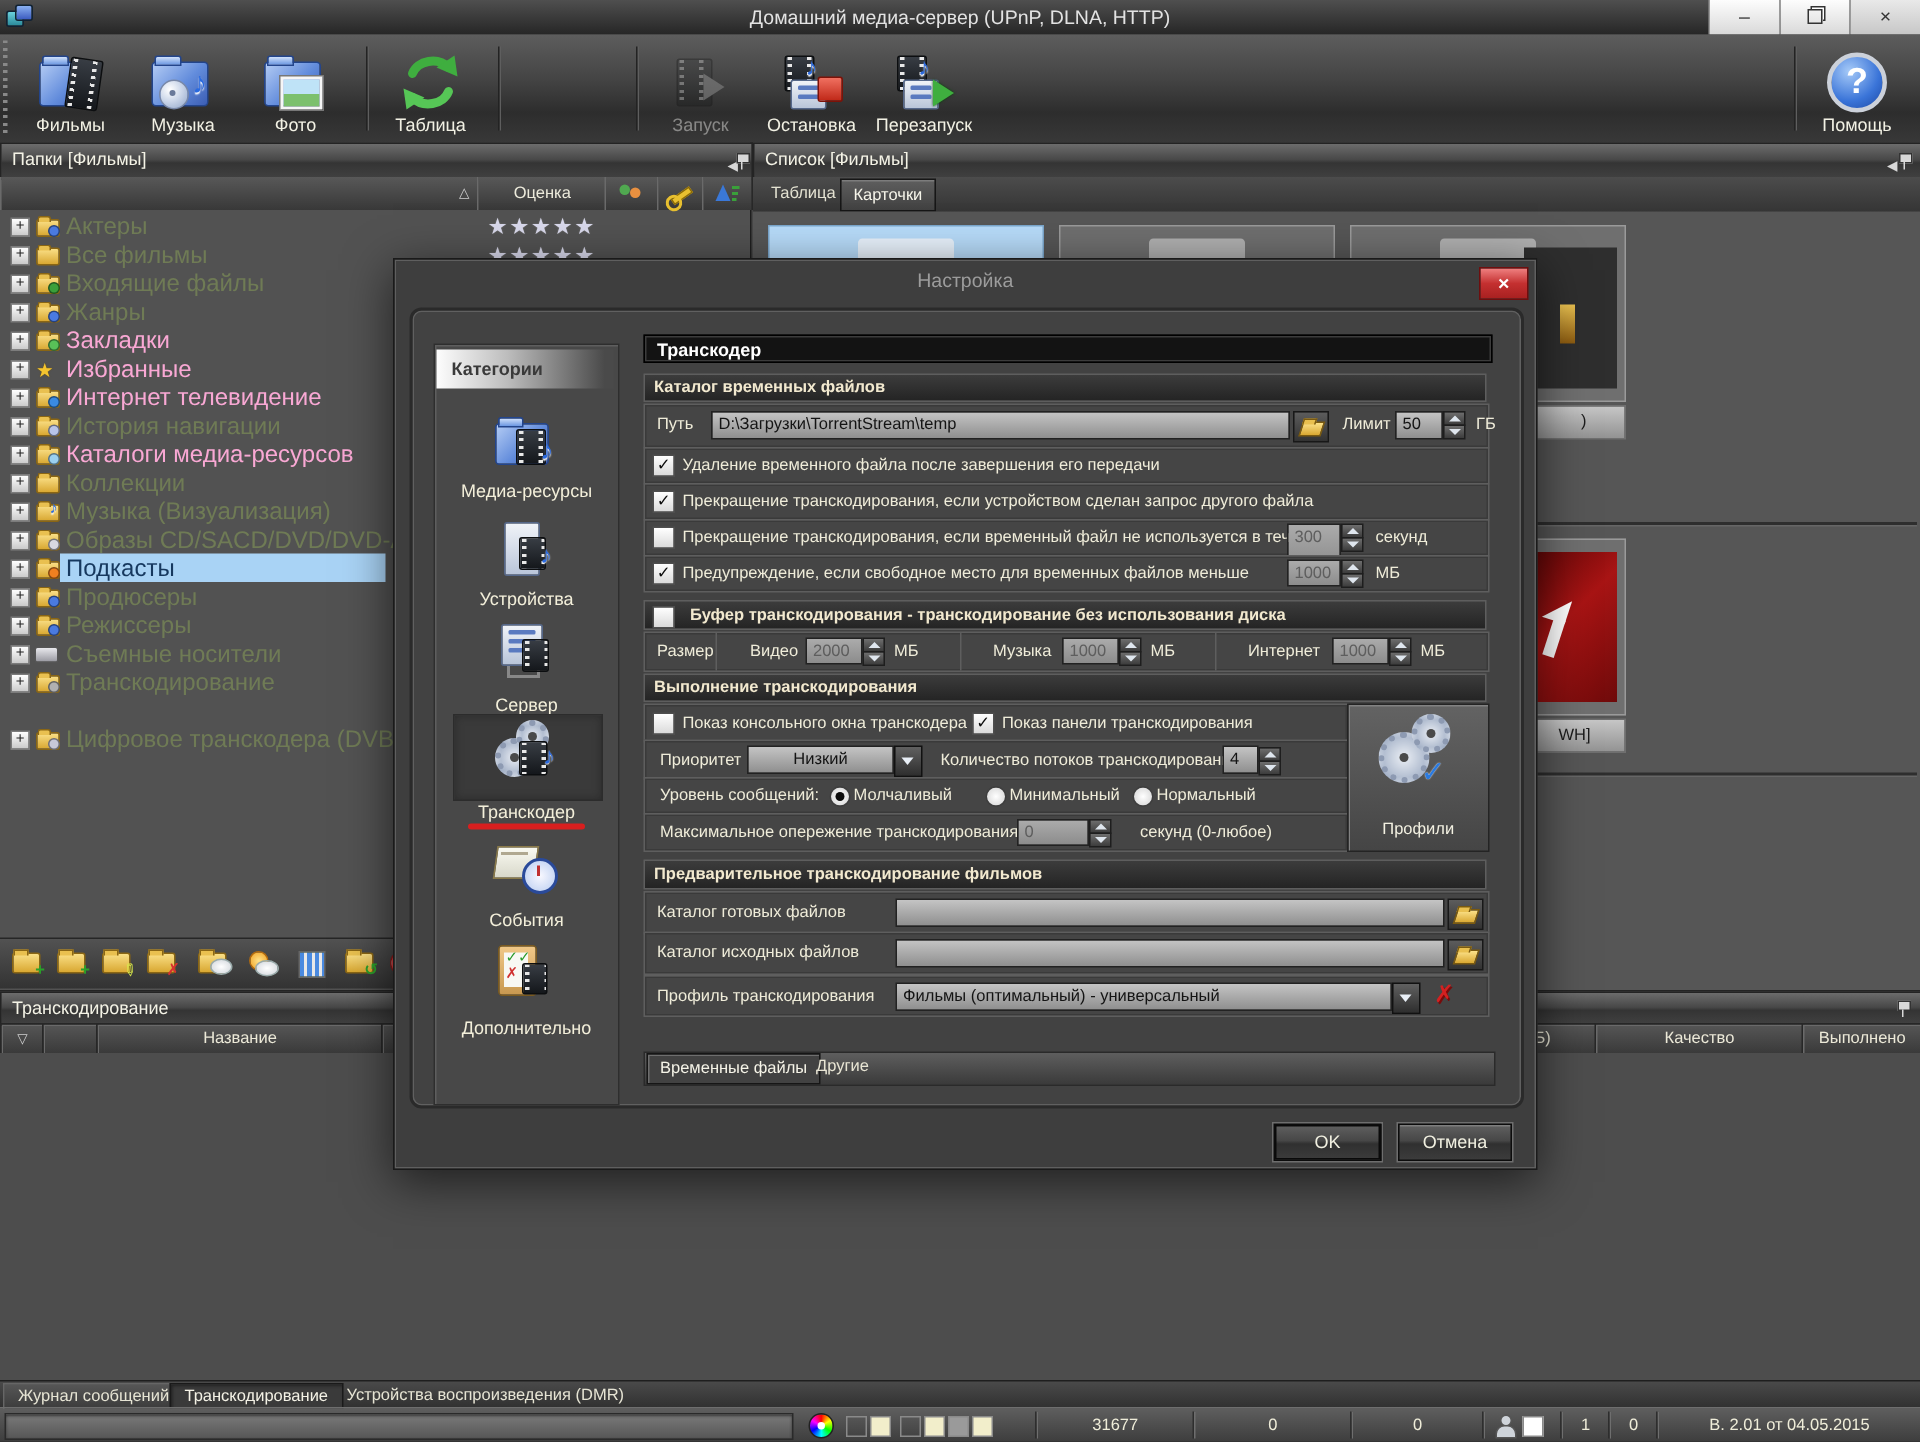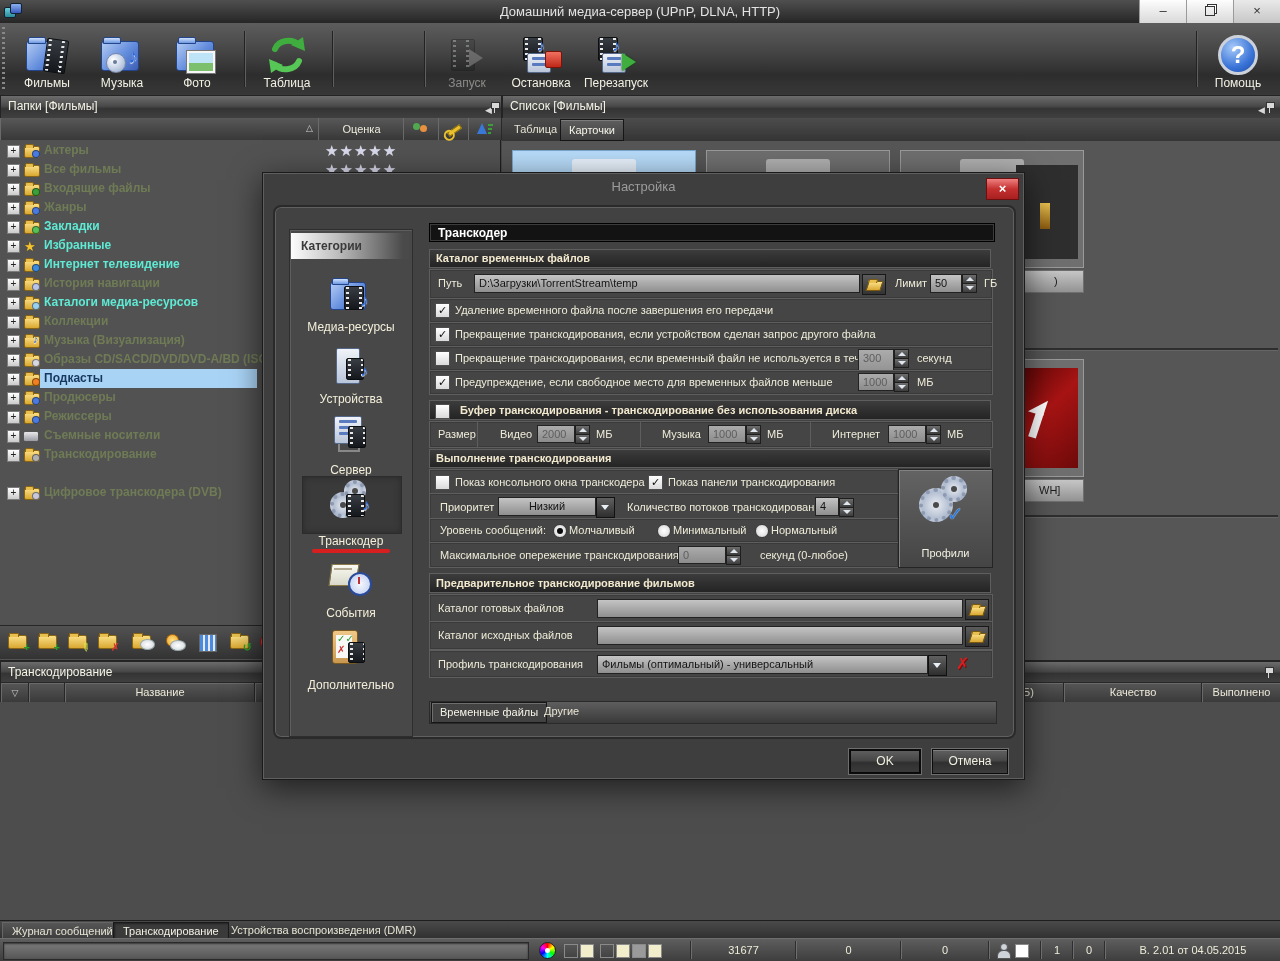--- a/index.html
+++ b/index.html
@@ -59,22 +59,22 @@
   .collapse{position:absolute;top:4px;color:#d8d8d8;font-size:9px;}
   .colhdr{background:linear-gradient(#585858,#383838);border-right:1px solid #282828;border-left:1px solid #6a6a6a;
           color:#eceadb;font-size:11px;text-align:center;}
   #leftpanel{left:0;top:95px;width:500px;height:565px;background:#525252;border-right:1px solid #1f1f1f;}
   .trow{position:absolute;left:0;width:500px;height:19px;}
   .plusbox{position:absolute;left:7px;top:4px;width:11px;height:11px;background:linear-gradient(#fff,#cacaca);border:1px solid #7c7c7c;color:#222;font-size:10px;line-height:9px;text-align:center;}
   .plusbox::after{content:"+";}
   .gfold{position:absolute;width:14px;height:10px;border-radius:2px;background:linear-gradient(#fadf86,#d9a832);border:1px solid #8a6614;}
   .gfold::before{content:"";position:absolute;top:-3px;left:0;width:7px;height:3px;background:#e9c050;border:1px solid #8a6614;border-bottom:none;border-radius:2px 2px 0 0;}
   .bdot{position:absolute;width:6px;height:6px;border-radius:50%;border:1px solid rgba(0,0,0,.45);}
-  .tlabel{position:absolute;left:44px;top:2px;font-size:12px;white-space:nowrap;font-weight:bold;}
-  .tnorm{color:#5eead4;} .tdis{color:#6f7b55;}
+  .tlabel{position:absolute;left:44px;top:2px;font-size:16px;white-space:nowrap;}
+  .tnorm{color:#f9a8d4;} .tdis{color:#6f7b55;}
   .tsel-bg{position:absolute;left:40px;top:0;width:217px;height:19px;background:#a9d3f5;}
   .tsel{color:#16385e;}
   .stars{position:absolute;left:325px;font-size:15px;letter-spacing:1px;color:#d9d9ec;text-shadow:0 0 1px #888;}
   .staricon{position:absolute;color:#f4c430;font-size:13px;top:-3px;text-shadow:0 0 1px #7a5a00;}
   .drive{position:absolute;width:14px;height:9px;background:linear-gradient(#e8e8ec,#9a9aa2);border:1px solid #555;border-radius:2px;top:5px;}
   
   #minibar{position:absolute;left:0;top:530px;width:500px;height:33px;background:linear-gradient(#525252,#333);border-top:1px solid #262626;}
   .mi{position:absolute;top:5px;width:24px;height:22px;}
   .mi .gf{position:absolute;left:2px;top:4px;width:17px;height:12px;border-radius:2px;background:linear-gradient(#fadf86,#d9a832);border:1px solid #8a6614;}
   .mi .gf::before{content:"";position:absolute;top:-3px;left:0;width:8px;height:3px;background:#e9c050;border:1px solid #8a6614;border-bottom:none;}

